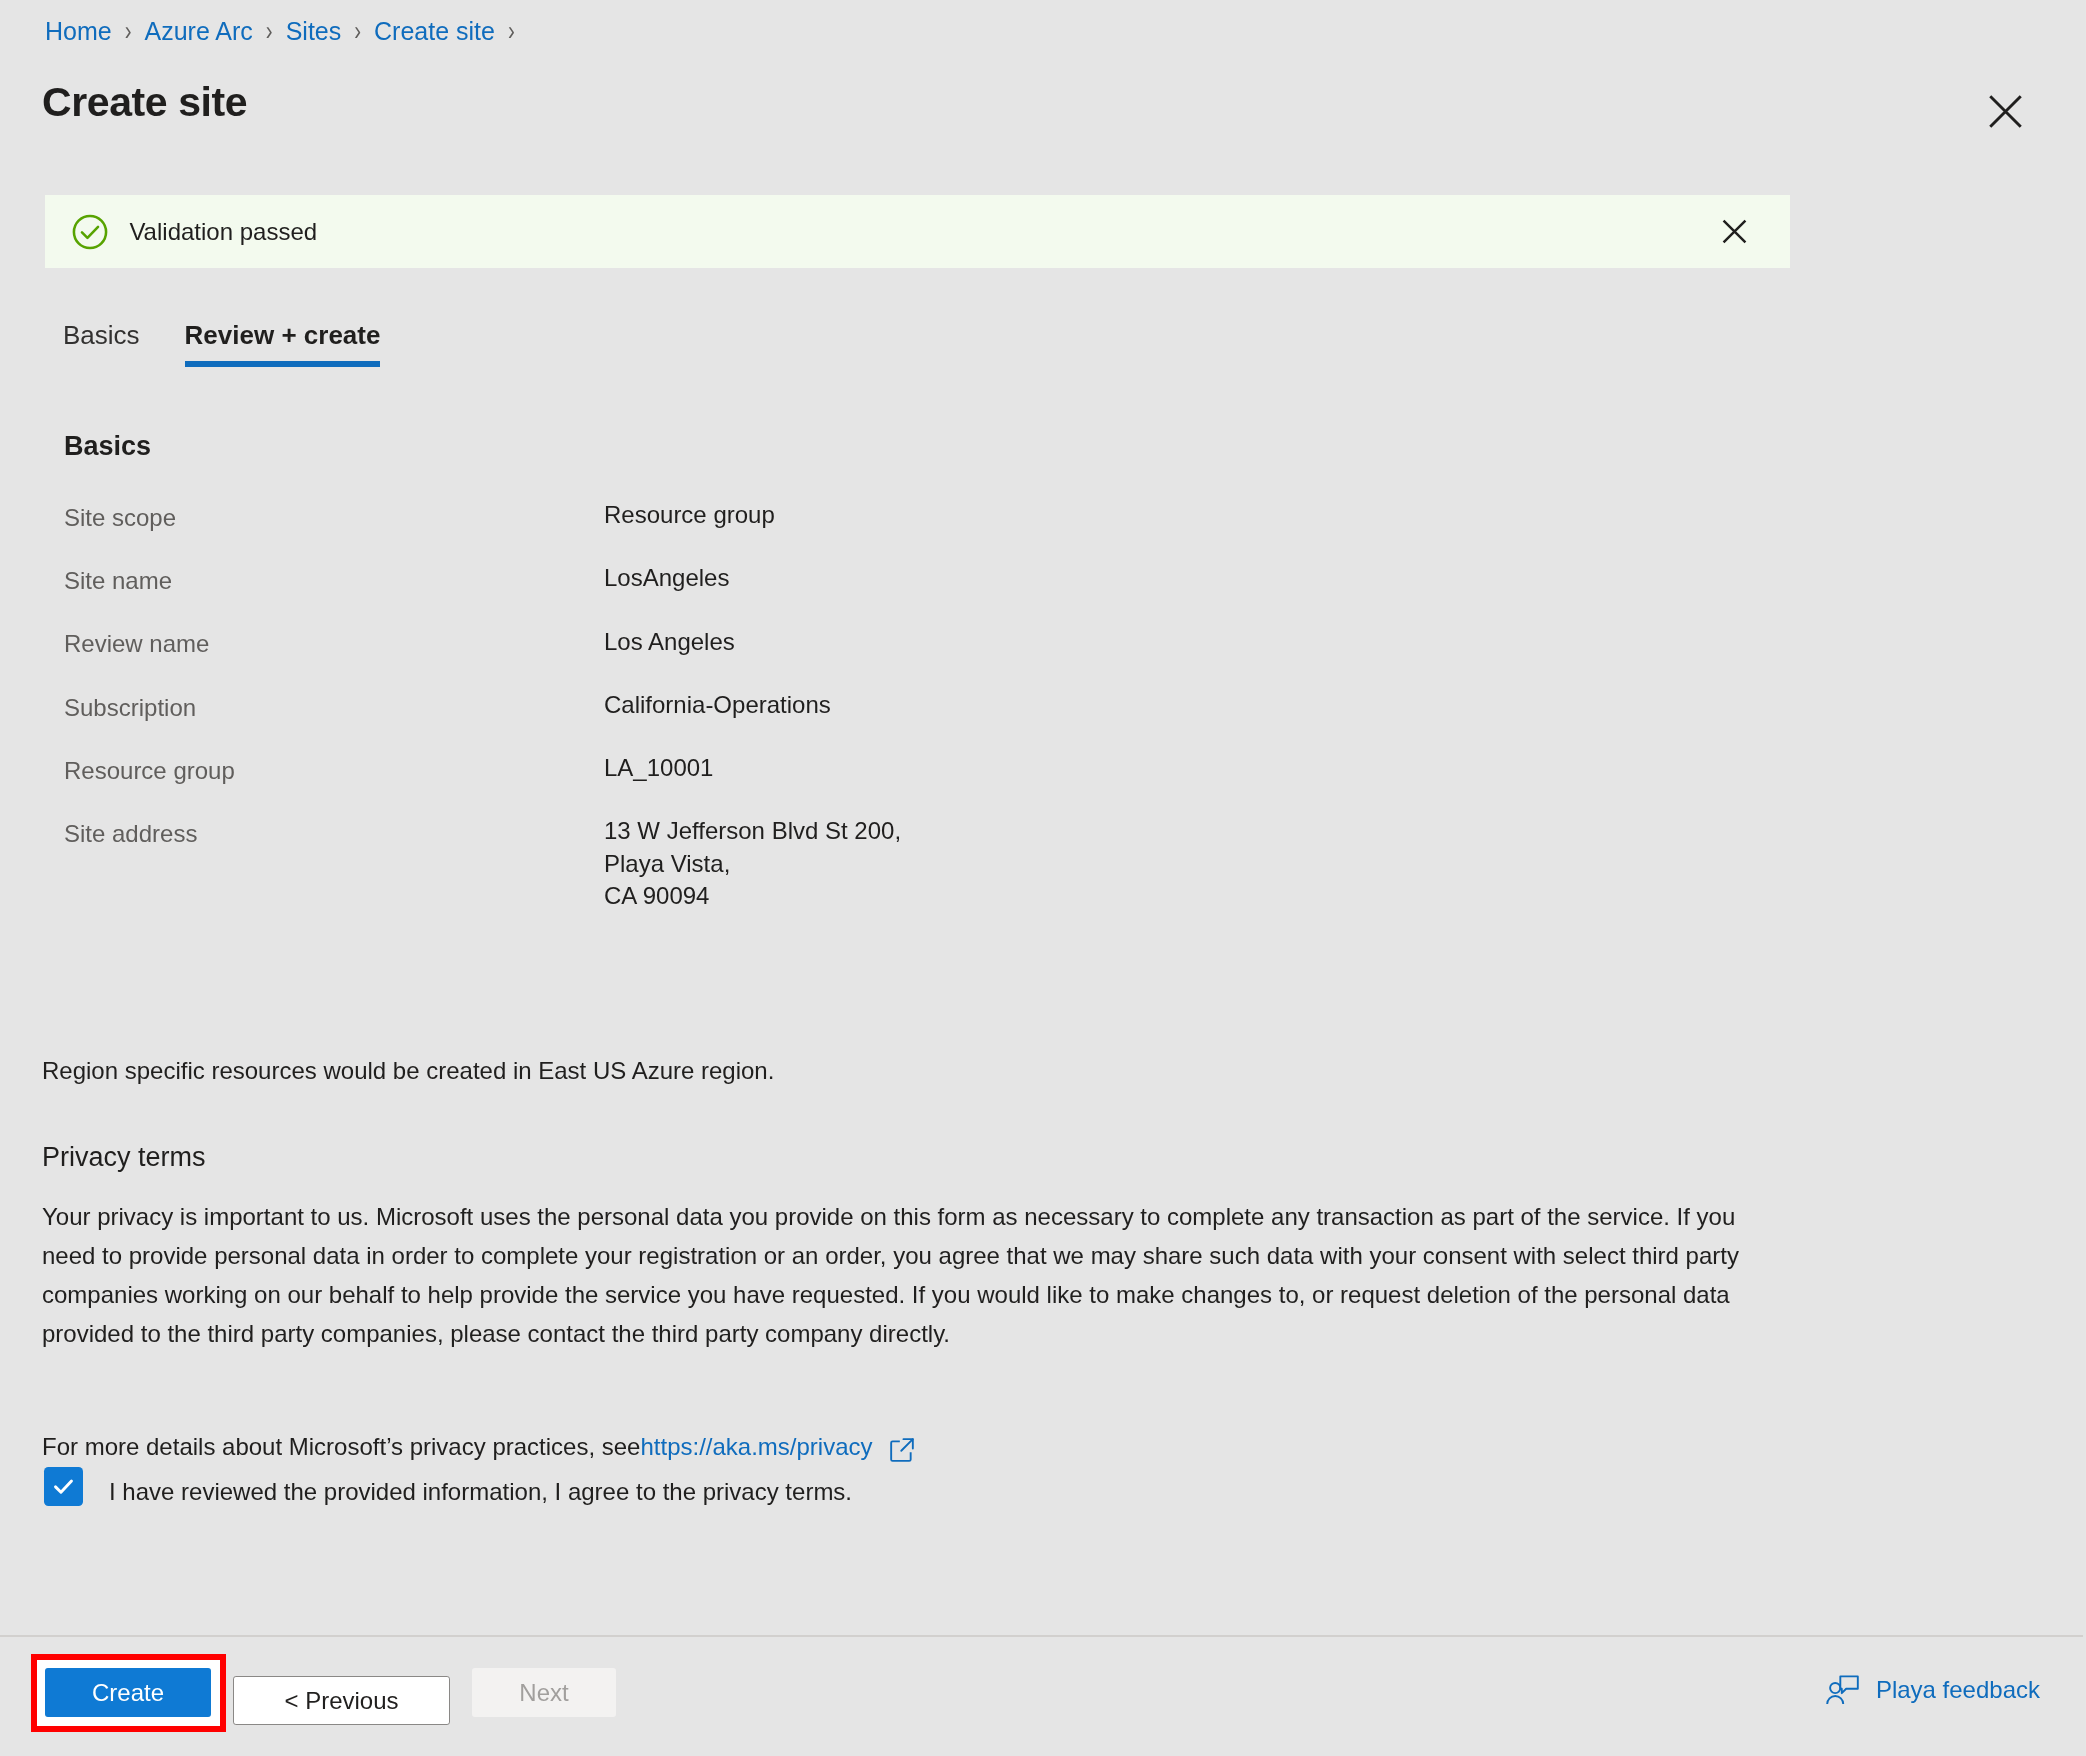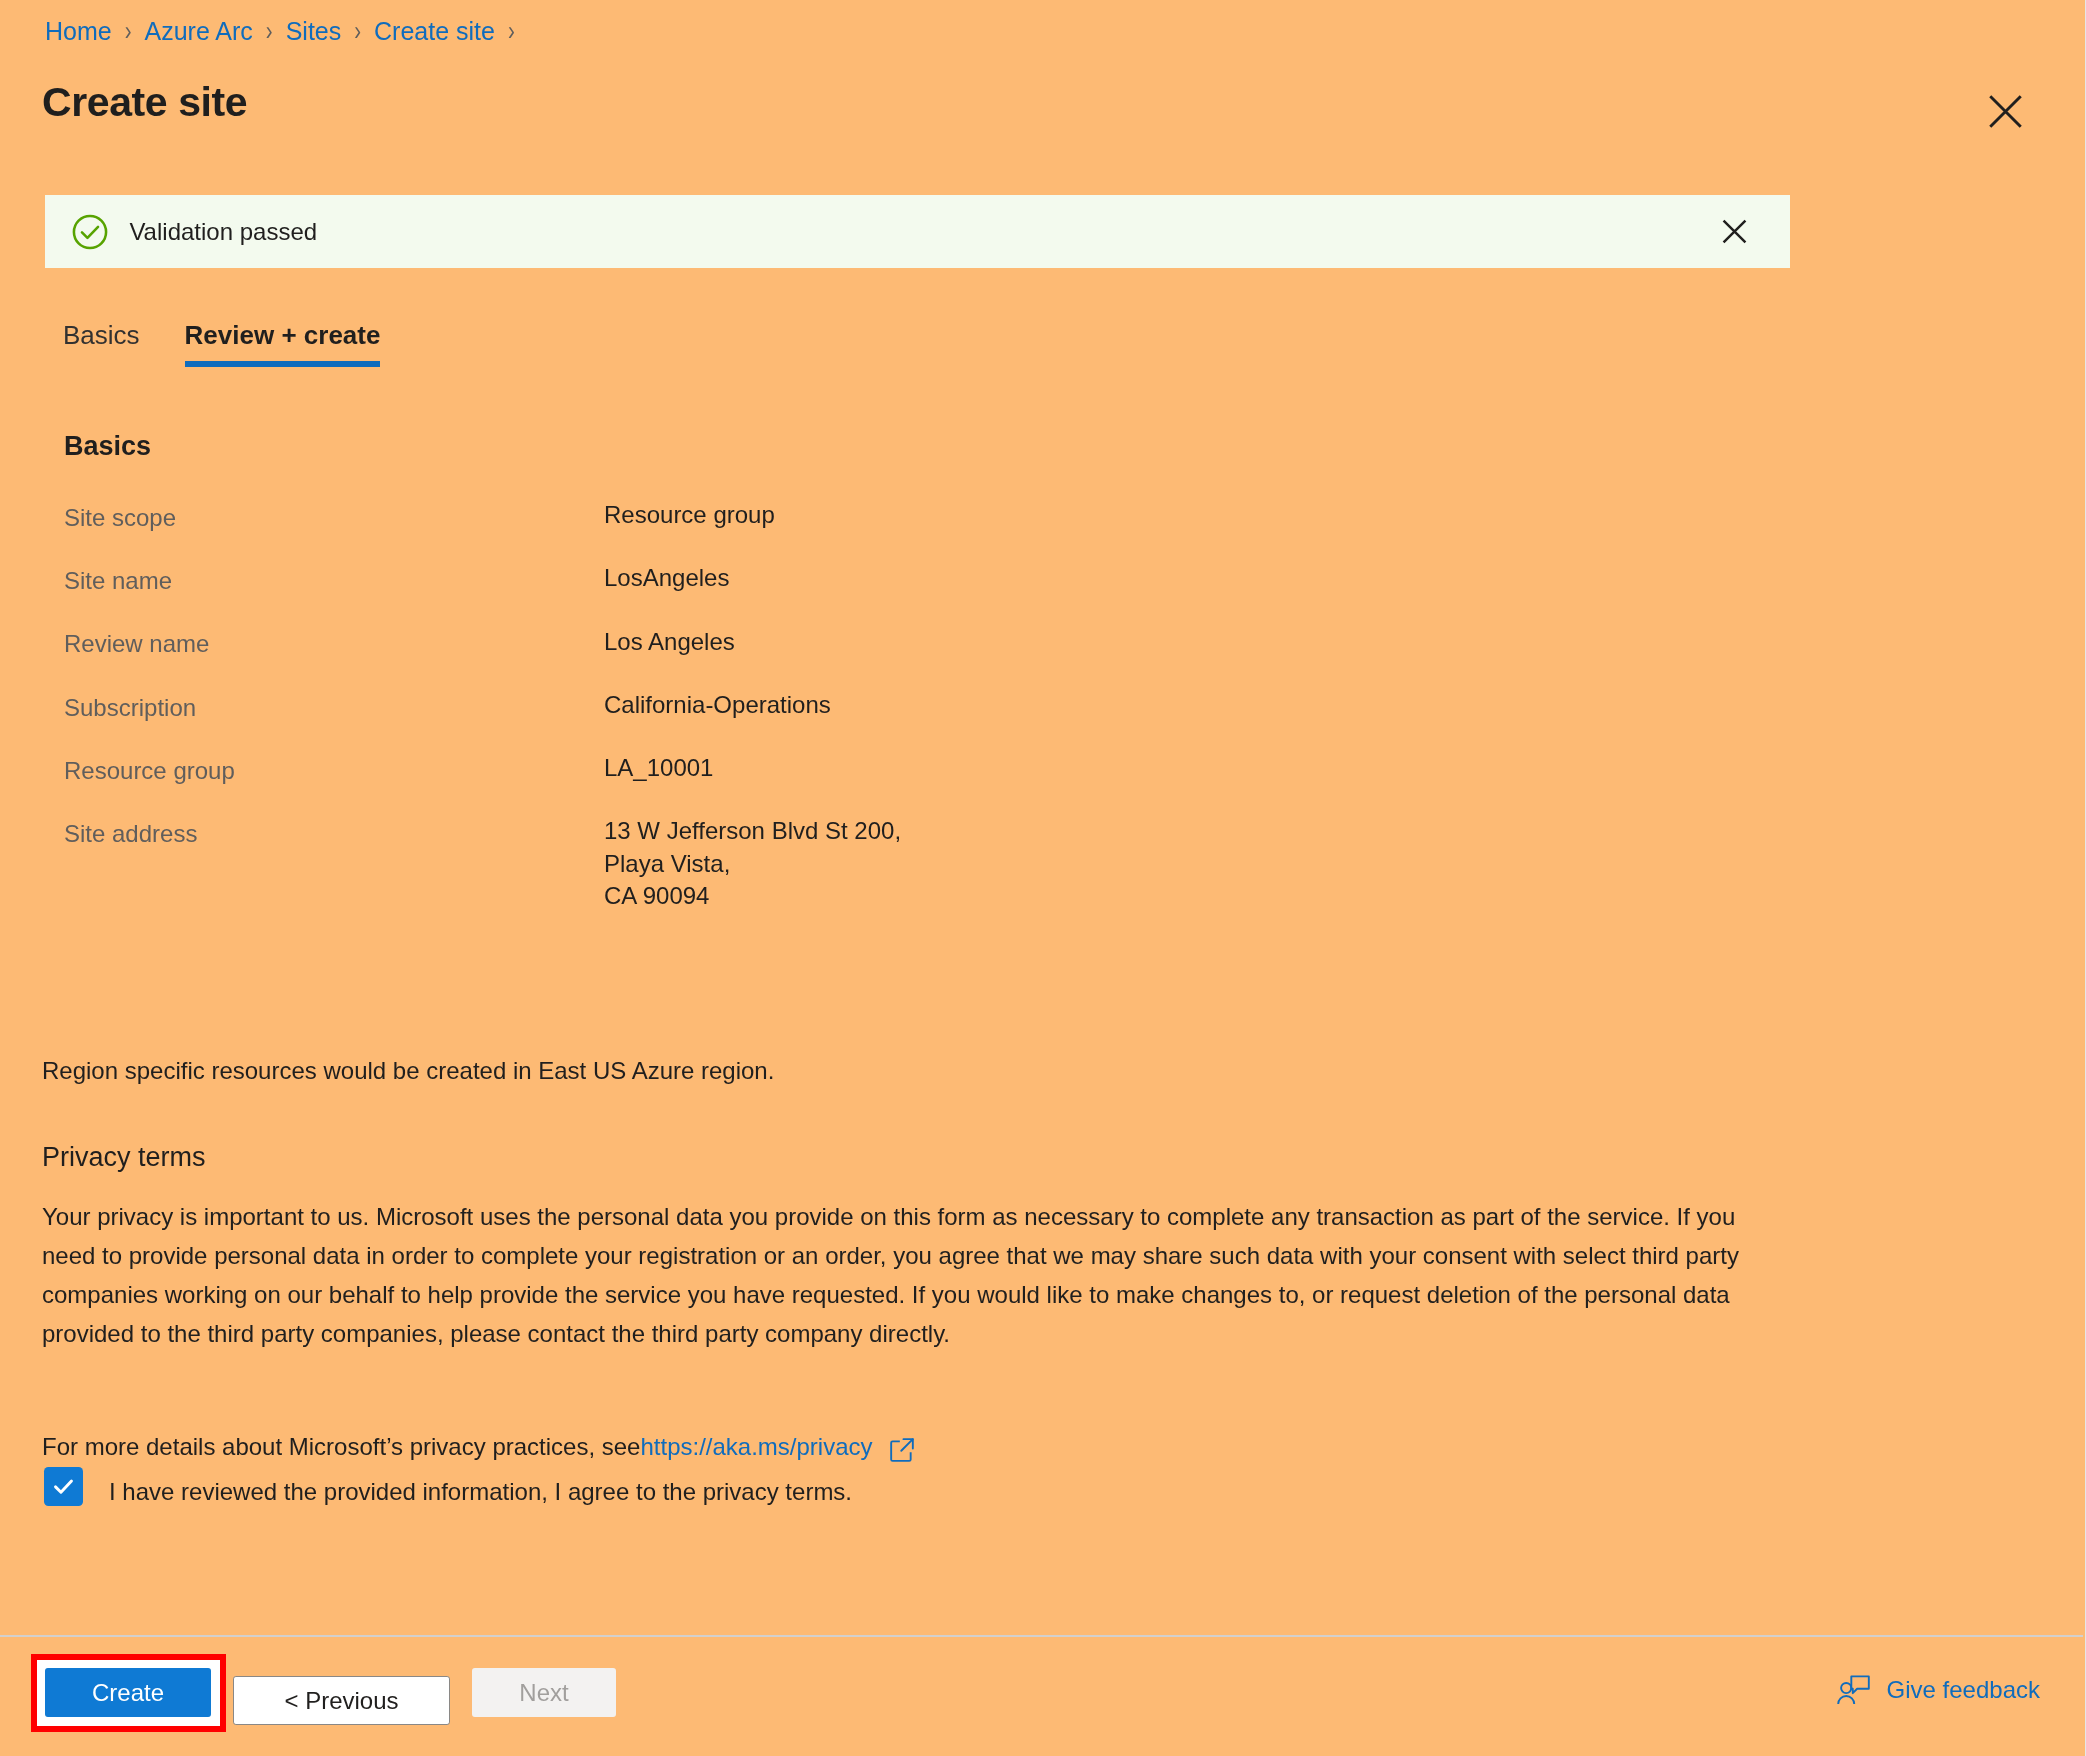--- a/index.html
+++ b/index.html
@@ -8,21 +8,21 @@
     height: 1757px;
     background: #ffffff;
     font-family: "Liberation Sans", "DejaVu Sans", sans-serif;
     color: #1b1a19;
     overflow: hidden;
   }
   .page {
     position: relative;
     width: 2087px;
     height: 1757px;
-    background: #fdba74;
+    background: #e5e5e5;
     border-right: 2.2px solid #e6e6e6;
     padding-left: 34px;
   }
 
   
   .breadcrumb {
     position: absolute;
     left: 45px;
     top: 14.6px;
     display: flex;
@@ -430,18 +430,18 @@
     <button class="btn-previous">&lt; Previous</button>
     <button class="btn-next">Next</button>
     <div class="feedback">
       <span class="feedback-icon">
         <svg width="35" height="35" viewBox="0 0 48 48" aria-hidden="true">
           <circle cx="14" cy="22" r="7" fill="none" stroke="#0f6cbd" stroke-width="2.6"></circle>
           <path d="M3 44 a11 11 0 0 1 22 0" fill="none" stroke="#0f6cbd" stroke-width="2.6"></path>
           <path d="M21 6 H45 V23 H29 L23 29 V23 H21 Z" fill="none" stroke="#0f6cbd" stroke-width="2.6" stroke-linejoin="round"></path>
         </svg>
       </span>
-      <span>Give feedback</span>
+      <span>Playa feedback</span>
     </div>
   </div>
 
 </div>
 
 
 </body></html>

